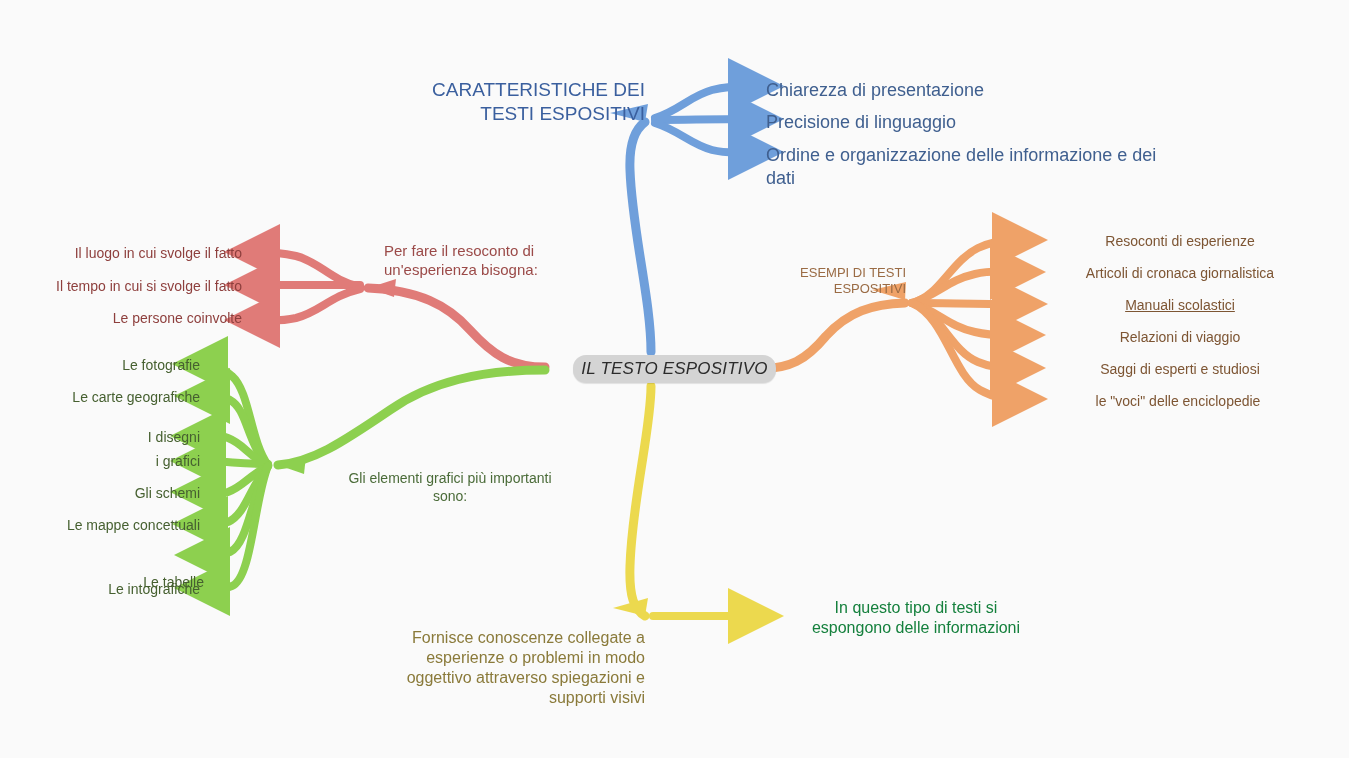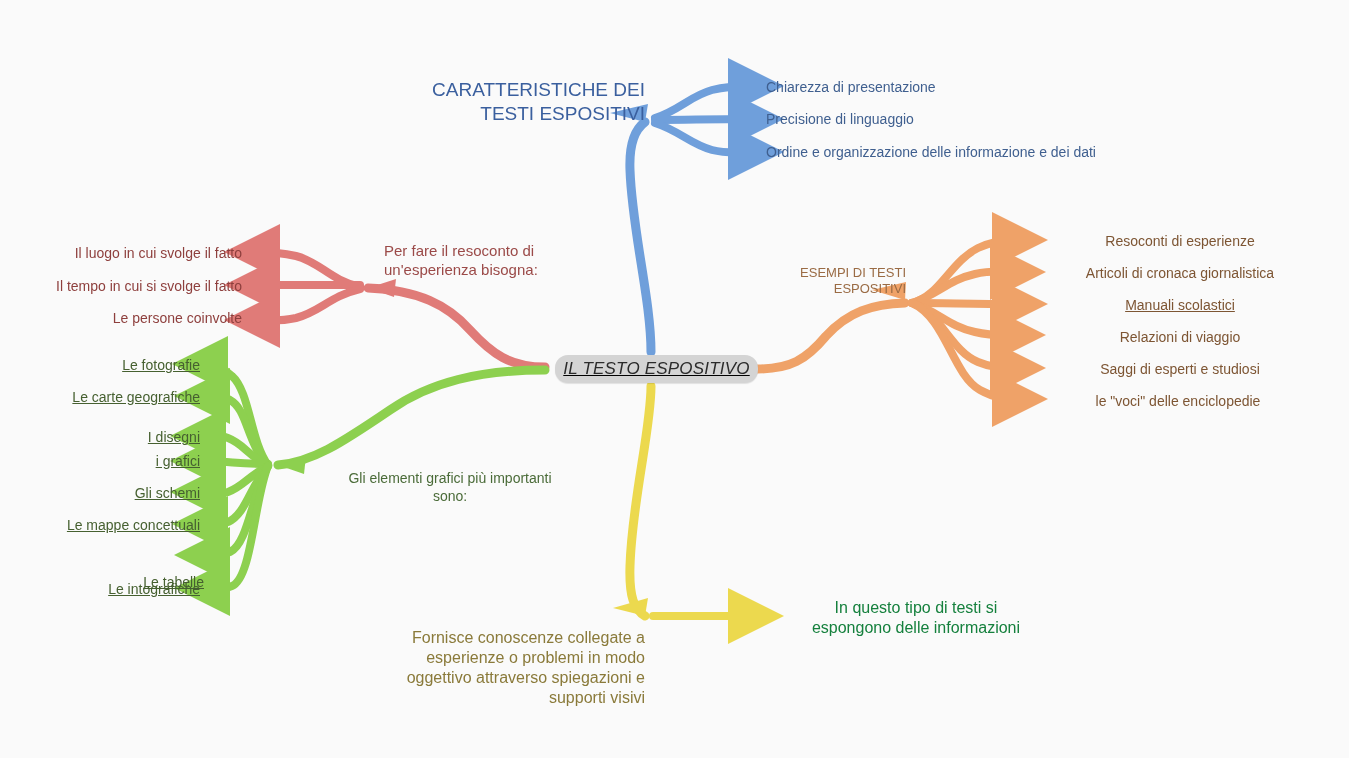--- a/index.html
+++ b/index.html
@@ -30,47 +30,46 @@
     pointer-events: none;
   }
   .node-label {
     position: absolute;
     white-space: pre-line;
     line-height: 1.25;
   }
   
   #central-node {
     position: absolute;
-    left: 555px;
+    left: 573px;
     top: 355px;
     width: 203px;
     height: 28px;
     background: #d4d4d4;
     border-radius: 13px;
     display: flex;
     align-items: center;
     justify-content: center;
     box-shadow: 0 1px 1px rgba(0,0,0,0.10);
-    text-decoration: underline;
   }
   #central-node .central-text {
     font-style: italic;
     font-size: 17px;
     color: #2b2b2b;
     letter-spacing: 0.2px;
   }
   
   .blue-title {
     color: #3a5f9e;
     font-size: 19px;
     text-align: right;
   }
   .blue-item {
     color: #3f5f8f;
-    font-size: 14px;
+    font-size: 18px;
     text-align: left;
   }
   
   .orange-title {
     color: #9a6b44;
     font-size: 13px;
     text-align: right;
   }
   .orange-item {
     color: #7d5533;
@@ -91,21 +90,20 @@
   
   .green-title {
     color: #4a6b38;
     font-size: 14px;
     text-align: center;
   }
   .green-item {
     color: #466030;
     font-size: 14px;
     text-align: right;
-    text-decoration: underline;
   }
   
   .yellow-title {
     color: #8a7a3a;
     font-size: 16px;
     text-align: right;
   }
   .yellow-item {
     color: #15803d;
     font-size: 16px;

